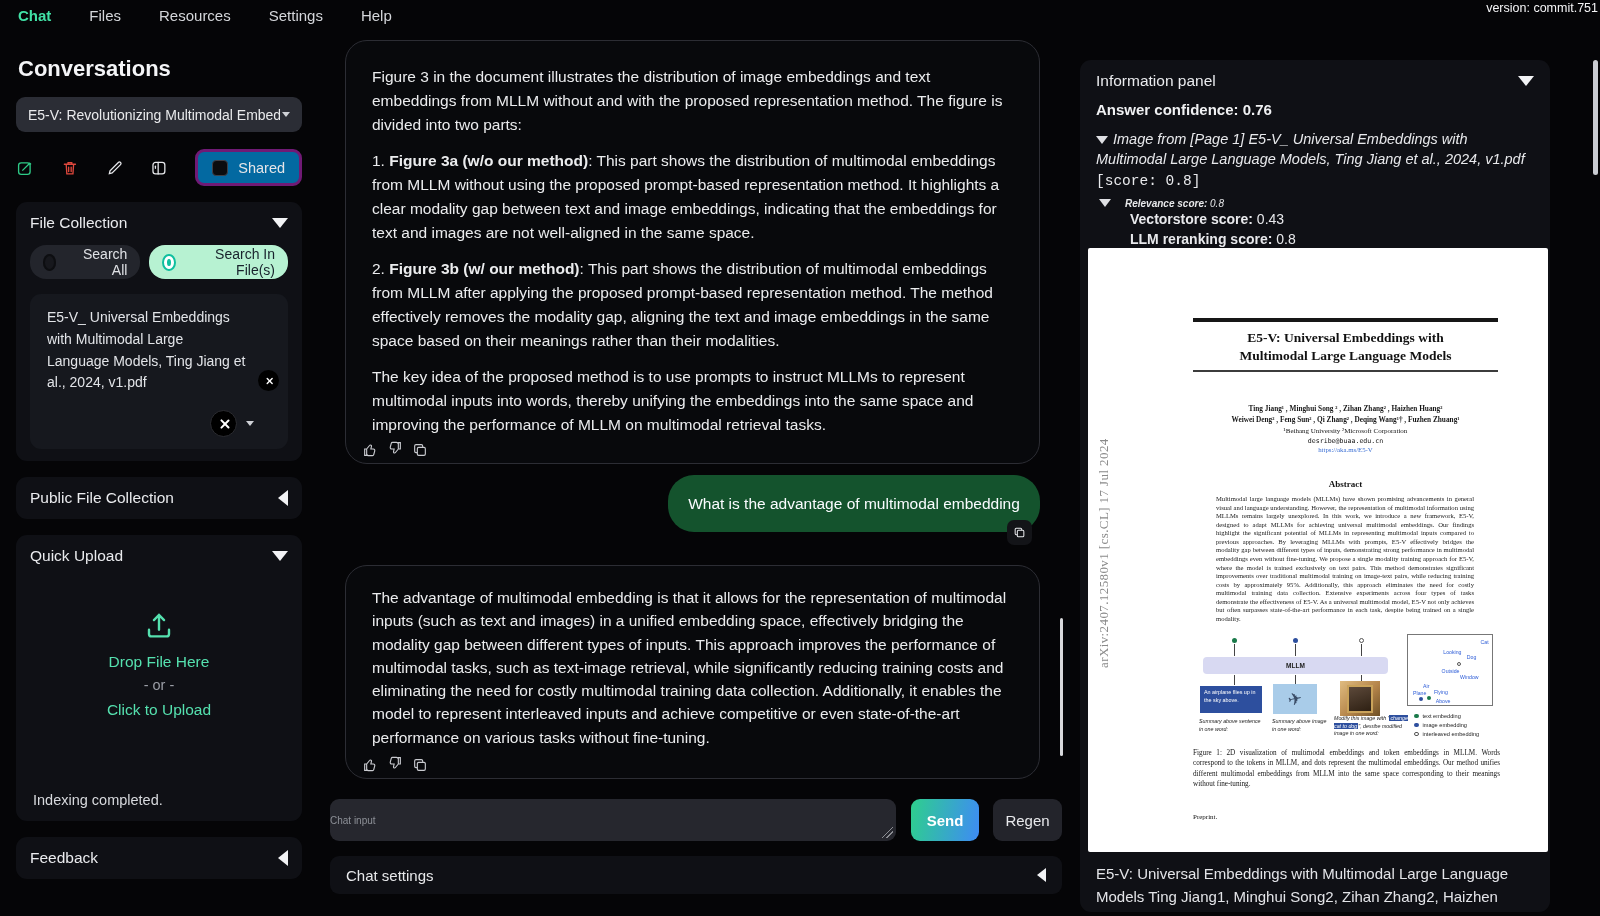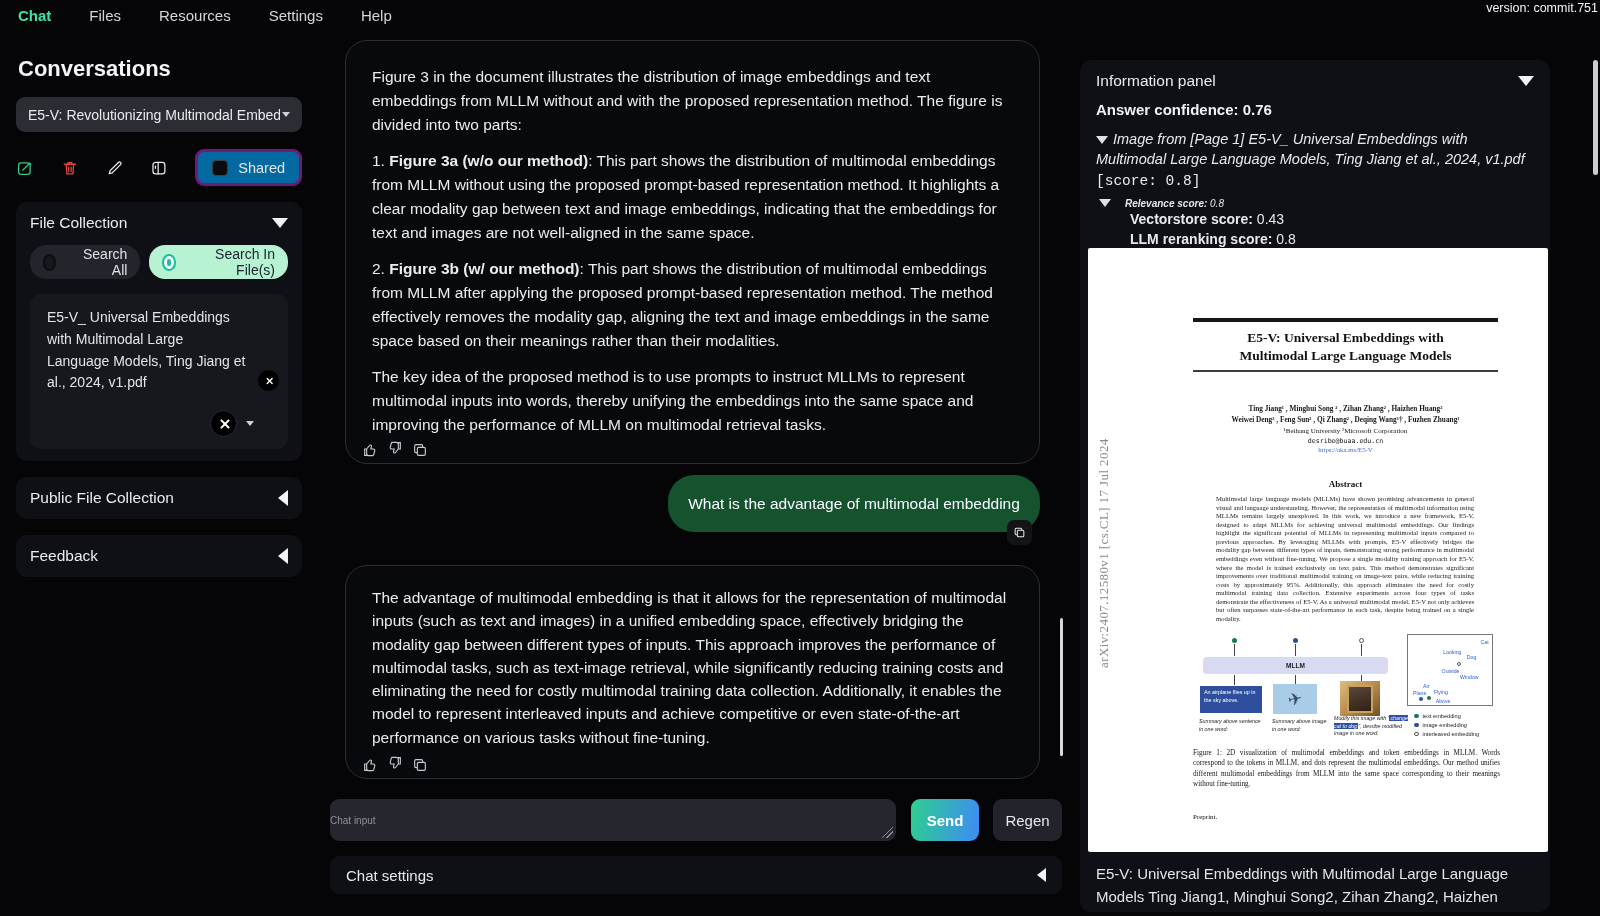--- a/index.html
+++ b/index.html
@@ -263,20 +263,35 @@
     </div>
   </div>
 
   <div class="card">
     <div class="card-header">
       <span>Public File Collection</span>
       <span class="tri-left"></span>
     </div>
   </div>
 
+  <div class="card qu-card">
+    <div class="card-header">
+      <span>Quick Upload</span>
+      <span class="tri-down"></span>
+    </div>
+    <div class="upload-zone">
+      <svg viewBox="0 0 24 24" fill="none" stroke="#55e1af" stroke-width="1.8" stroke-linecap="round">
+        <path d="M12 15.5V4.8M8.2 8.3L12 4.5l3.8 3.8M4.5 15.5v3.2A1.8 1.8 0 0 0 6.3 20.5h11.4a1.8 1.8 0 0 0 1.8-1.8v-3.2"></path>
+      </svg>
+      <div class="drop-label">Drop File Here</div>
+      <div class="or-label">- or -</div>
+      <div class="click-label">Click to Upload</div>
+    </div>
+    <div class="qu-status">Indexing completed.</div>
+  </div>
 
   <div class="card">
     <div class="card-header">
       <span>Feedback</span>
       <span class="tri-left"></span>
     </div>
   </div>
 </div>
 
 <div class="msg msg1">

